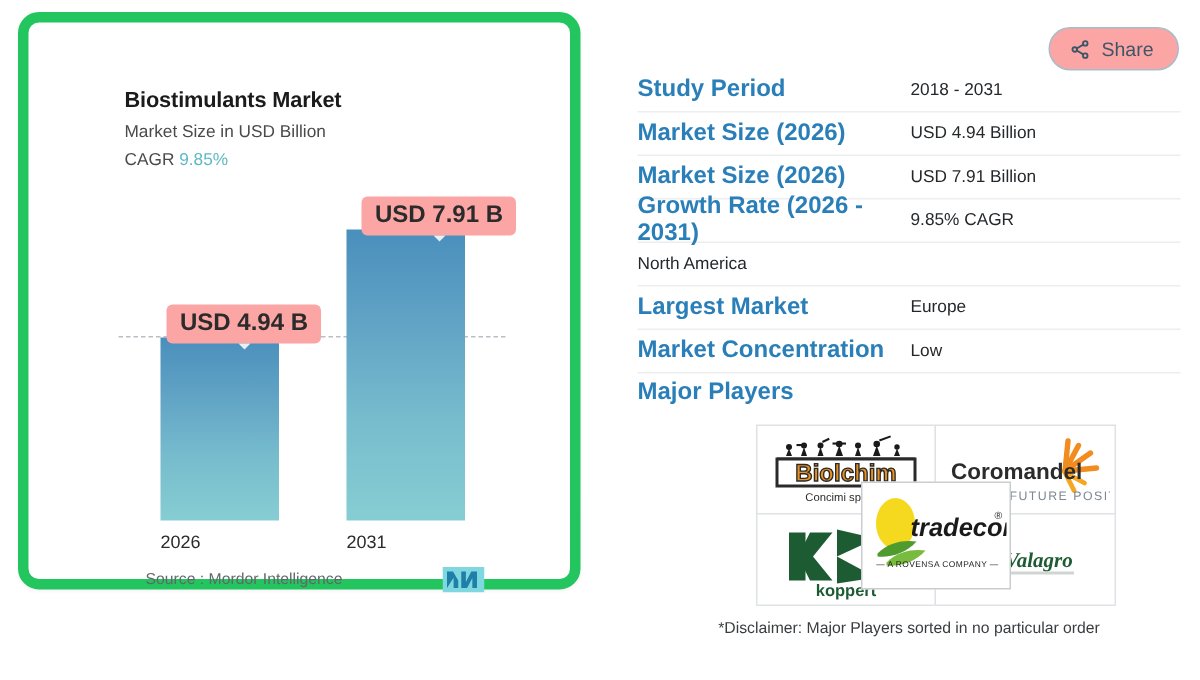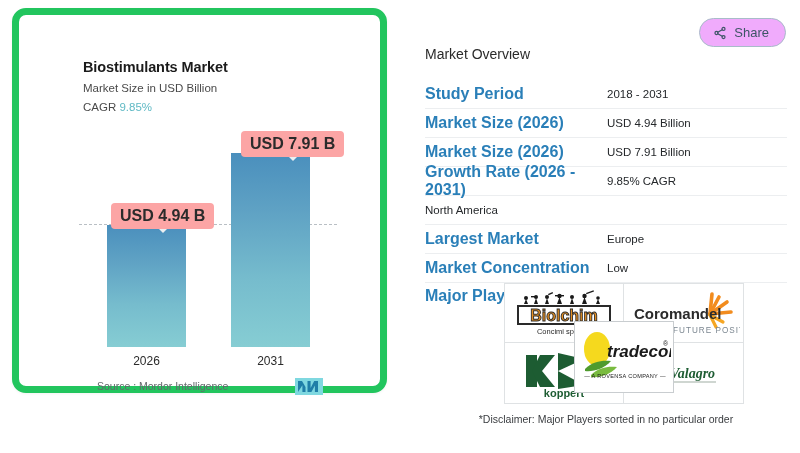--- a/index.html
+++ b/index.html
@@ -71,21 +71,21 @@
     border-left: 4px solid transparent;
     border-right: 4px solid transparent;
     border-top: 4px solid #eceff1;
   }
   .vlabel-2026 { left: 92px; top: 188px; }
   .vlabel-2031 { left: 222px; top: 116px; }
 
   .xlabel {
     position: absolute;
     font-size: 12px; color: #2b2b2b;
-    width: 79px; text-align: center;
+    width: 79px; text-align: left;
   }
   .xlabel-2026 { left: 88px; top: 339px; }
   .xlabel-2031 { left: 212px; top: 339px; }
 
   .source {
     position: absolute; left: 78px; top: 365px;
     font-size: 10.5px; color: #63676b;
   }
   .mordor-logo {
     position: absolute; left: 276px; top: 363px;
@@ -93,21 +93,21 @@
   }
 
   
   .share-btn {
     position: absolute;
     right: 14px; top: 18px;
     display: flex; align-items: center; gap: 7px;
     padding: 6px 16px 6px 13px;
     border: 1.4px solid #a8bcc9;
     border-radius: 18px;
-    background: #f0abfc;
+    background: #fca5a5;
     cursor: pointer;
   }
   .share-btn .lbl { font-size: 13px; color: #3d5566; }
 
   
   .overview {
     position: absolute;
     left: 425px; top: 46px; width: 362px;
   }
   .overview-title {
@@ -205,21 +205,20 @@
     <span class="mordor-logo">
       <svg width="28" height="17" viewBox="0 0 28 17">
         <rect x="0" y="0" width="28" height="17" fill="#7fd8e0"></rect>
         <path d="M3 14 L3 3 L7 3 L10.5 9 L10.5 14 L7.4 14 L7.4 7.2 Z" fill="#1f7fa8"></path>
         <path d="M12.5 14 L12.5 3 L15.6 3 L15.6 10 L19.2 3 L23 3 L23 14 L19.9 14 L19.9 7.4 L16.4 14 Z" fill="#1f7fa8"></path>
       </svg>
     </span>
   </div>
 
   <div class="overview">
-    <div class="overview-title">Market Overview</div>
 
     <div class="row">
       <div class="k">Study Period</div>
       <div class="v">2018 - 2031</div>
     </div>
     <div class="row">
       <div class="k">Market Size (2026)</div>
       <div class="v">USD 4.94 Billion</div>
     </div>
     <div class="row">

